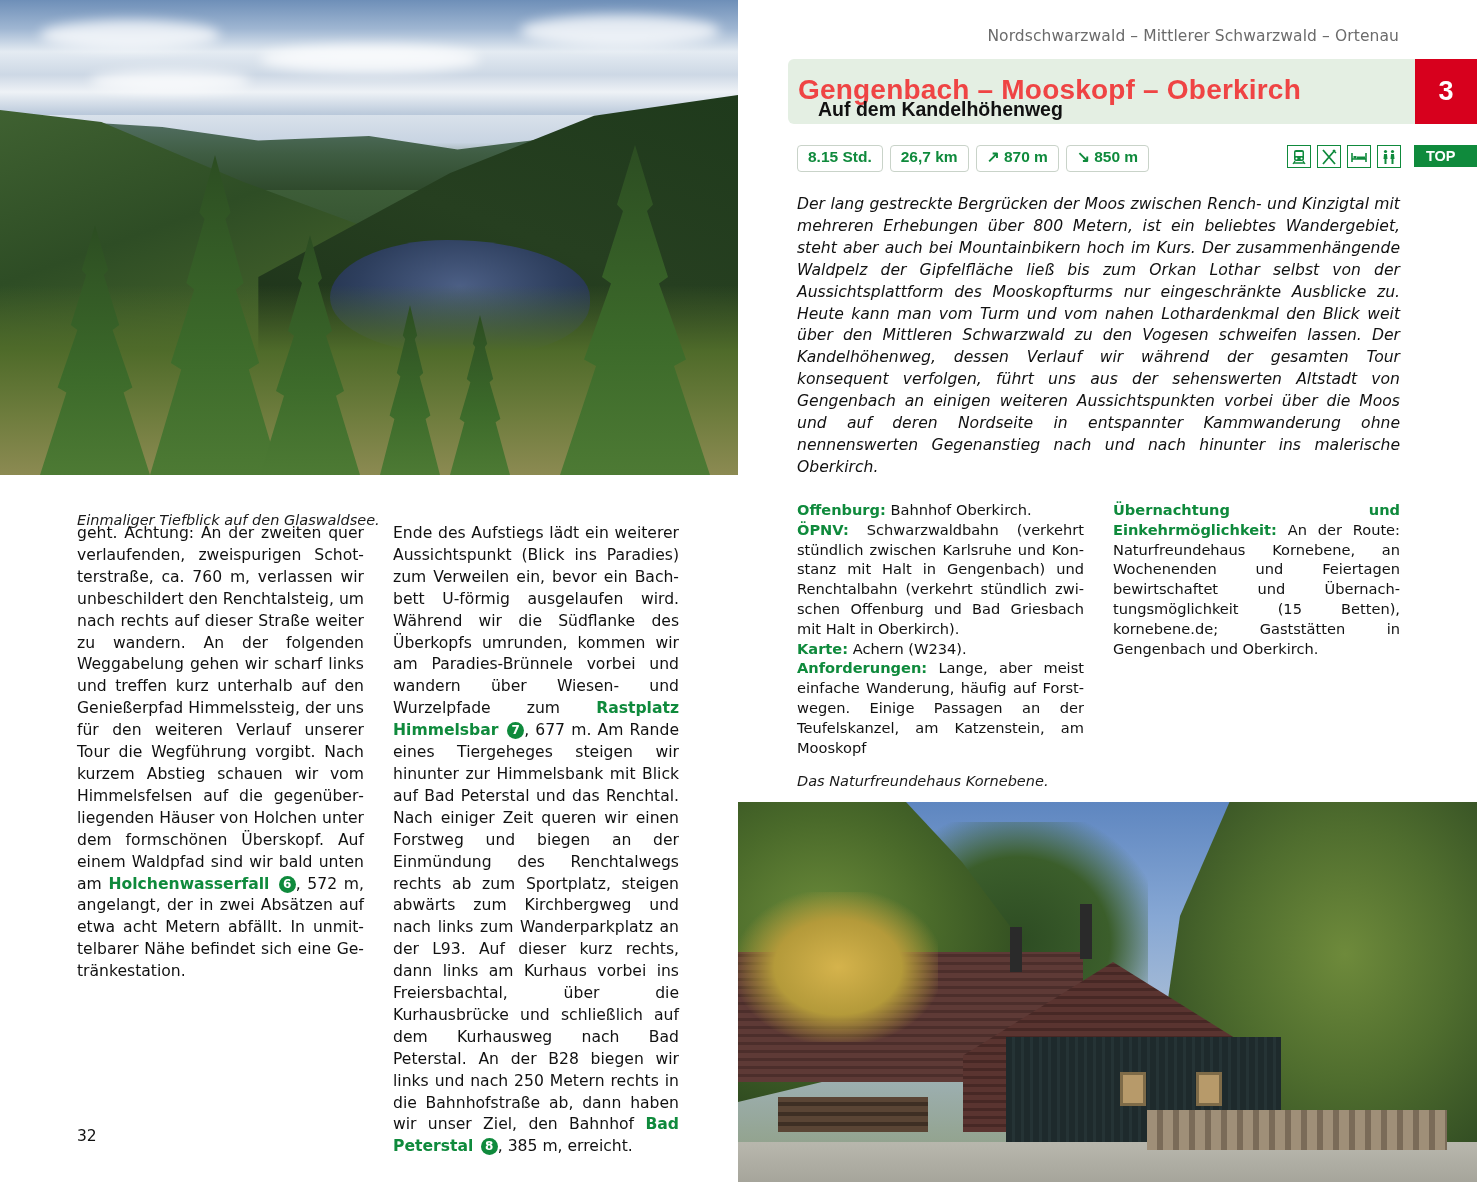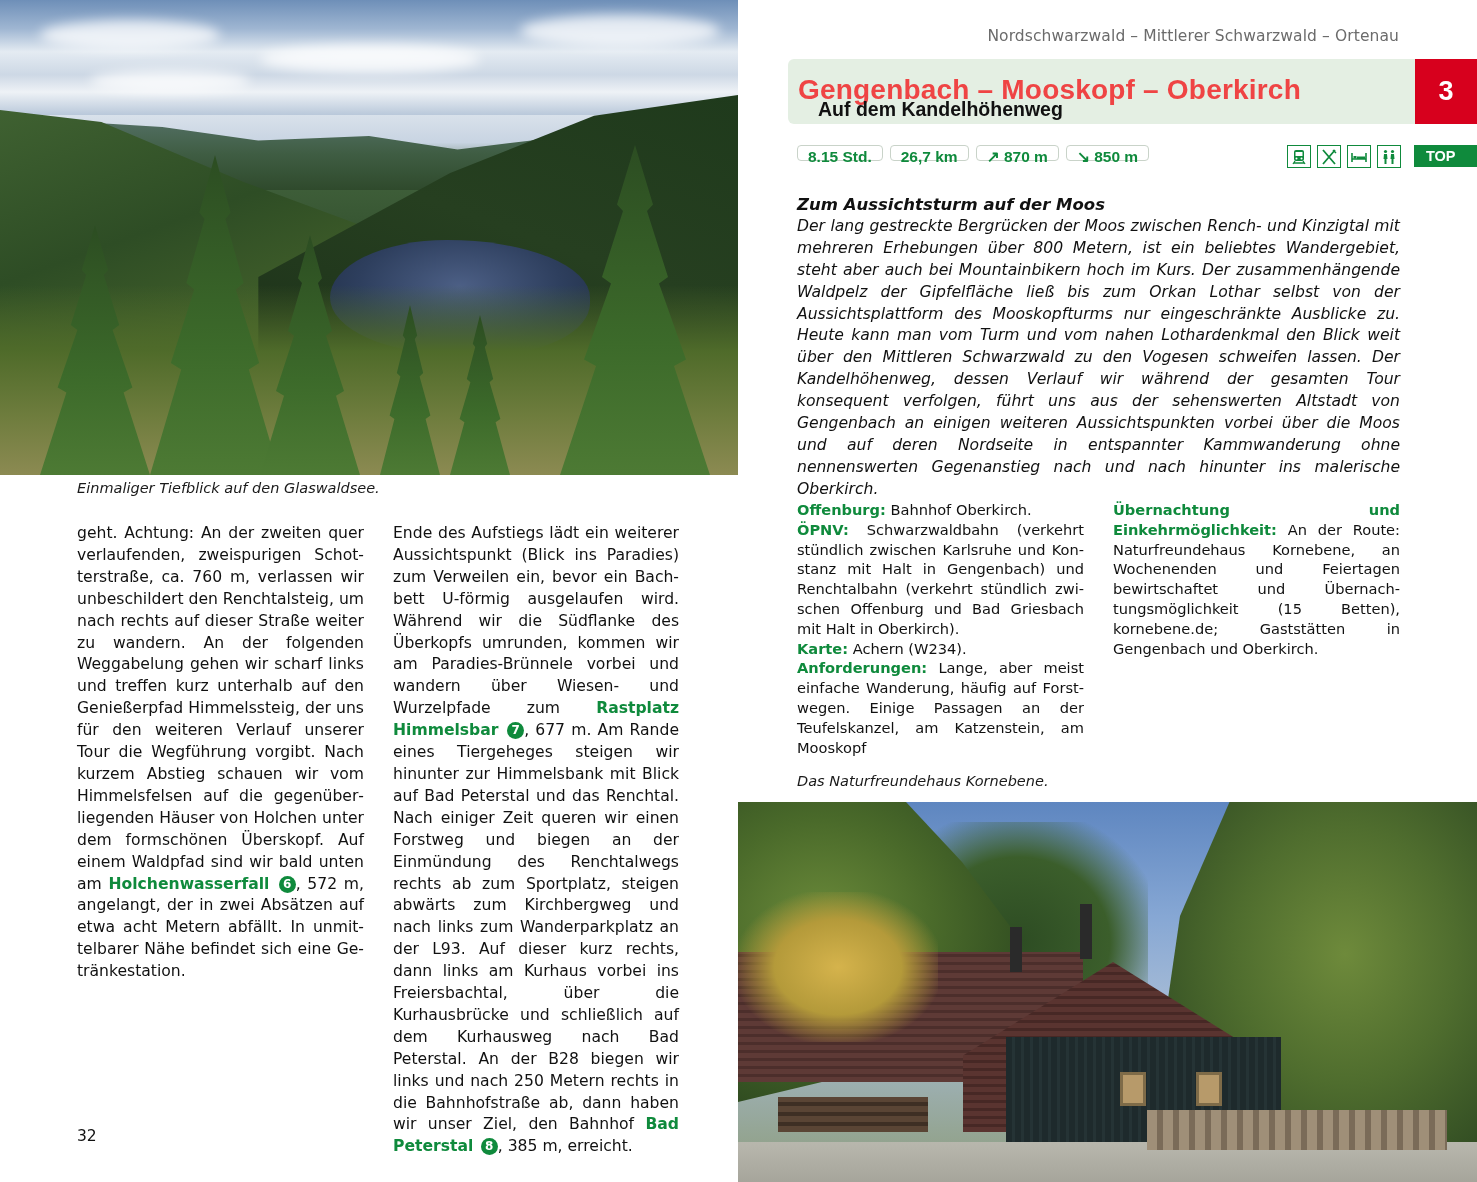--- a/index.html
+++ b/index.html
@@ -56,21 +56,21 @@
       background: #e4efe3; border-radius: 6px 0 0 6px; }
     .title-main { position: absolute; left: 798px; top: 61px; font-family: "Liberation Sans", sans-serif;
       font-weight: bold; font-size: 28px; color: #ef4444; letter-spacing: 0.2px; margin-top: 13px; }
     .title-sub { position: absolute; left: 798px; top: 98px; font-family: "Liberation Sans", sans-serif;
       font-weight: bold; font-size: 19.5px; color: #111; margin-left: 20px; }
     .tour-number { position: absolute; left: 1415px; top: 59px; width: 62px; height: 65px;
       background: #d7001d; color: #fff; font-family: "Liberation Sans", sans-serif; font-weight: bold;
       font-size: 27px; text-align: center; line-height: 65px; }
 
     .stats { position: absolute; left: 797px; top: 145px; display: flex; gap: 7px; }
-    .stat { height: 16px; padding: 0 10px; border: 1px solid #c9d3c9; border-radius: 4px;
+    .stat { height: 27px; padding: 0 10px; border: 1px solid #c9d3c9; border-radius: 4px;
       font-family: "Liberation Sans", sans-serif; font-weight: bold; font-size: 15.5px;
       color: #0f8a3c; line-height: 21px; white-space: nowrap; }
 
     .amenities { position: absolute; left: 1287px; top: 145px; display: flex; gap: 6px; }
     .amenity { width: 24px; height: 23px; border: 1.5px solid #0f8a3c; display: flex;
       align-items: center; justify-content: center; background: #fff; }
     .amenity svg { width: 18px; height: 18px; }
     .top-badge { position: absolute; left: 1414px; top: 145px; width: 63px; height: 22px;
       background: #0f8a3c; color: #fff; font-family: "Liberation Sans", sans-serif; font-weight: bold;
       font-size: 14.5px; line-height: 22px; padding-left: 12px; }
@@ -133,21 +133,21 @@
     <div class="lake"></div>
     <div class="foreground"></div>
     <div class="tree" style="left:150px;width:130px;height:320px;"></div>
     <div class="tree" style="left:40px;width:110px;height:250px;"></div>
     <div class="tree" style="left:260px;width:100px;height:240px;"></div>
     <div class="tree" style="left:560px;width:150px;height:330px;"></div>
     <div class="tree" style="left:380px;width:60px;height:170px;"></div>
     <div class="tree" style="left:450px;width:60px;height:160px;"></div>
   </div>
 
-  <div class="caption" style="left:77px;top:480px;">Einmaliger Tiefblick auf den Glaswaldsee.</div>
+  <div class="caption" style="left:77px;top:512px;">Einmaliger Tiefblick auf den Glaswaldsee.</div>
 
   <div class="col" style="left:77px;top:523px;width:287px;">
     <p><span>geht. Achtung: An der zweiten quer verlaufenden, zweispurigen Schot­terstraße, ca. 760&nbsp;m, verlassen wir unbeschildert den Renchtalsteig, um nach rechts auf dieser Straße weiter zu wandern. An der folgen­den Weggabelung gehen wir scharf links und treffen kurz unterhalb auf den Genießerpfad Himmelssteig, der uns für den weiteren Verlauf unserer Tour die Wegführung vorgibt. Nach kurzem Abstieg schauen wir vom Himmelsfelsen auf die gegenüber­liegenden Häuser von Holchen unter dem formschönen Überskopf. Auf einem Waldpfad sind wir bald unten am </span><span class="hl"><span>Holchenwasserfall</span> <span class="num-badge">6</span></span><span>, 572&nbsp;m, angelangt, der in zwei Absätzen auf etwa acht Metern abfällt. In unmit­telbarer Nähe befindet sich eine Ge­tränkestation.</span></p>
   </div>
 
   <div class="col" style="left:393px;top:523px;width:286px;">
     <p><span>Ende des Aufstiegs lädt ein weiterer Aussichtspunkt (Blick ins Paradies) zum Verweilen ein, bevor ein Bach­bett U-förmig ausgelaufen wird. Während wir die Südflanke des Über­kopfs umrunden, kommen wir am Paradies-Brünnele vorbei und wan­dern über Wiesen- und Wurzelpfa­de zum </span><span class="hl"><span>Rastplatz Himmelsbar</span> <span class="num-badge">7</span></span><span>, 677&nbsp;m. Am Rande eines Tiergeheges steigen wir hinunter zur Himmels­bank mit Blick auf Bad Peterstal und das Renchtal. Nach einiger Zeit que­ren wir einen Forstweg und biegen an der Einmündung des Renchtal­wegs rechts ab zum Sportplatz, stei­gen abwärts zum Kirchbergweg und nach links zum Wanderparkplatz an der L93. Auf dieser kurz rechts, dann links am Kurhaus vorbei ins Freiers­bachtal, über die Kurhausbrücke und schließlich auf dem Kurhausweg nach Bad Peterstal. An der B28 bie­gen wir links und nach 250 Metern rechts in die Bahnhofstraße ab, dann haben wir unser Ziel, den Bahnhof </span><span class="hl"><span>Bad Peterstal</span> <span class="num-badge">8</span></span><span>, 385&nbsp;m, erreicht.</span></p>
   </div>
 
   <div class="page-number">32</div>
@@ -195,21 +195,20 @@
       <circle cx="5.5" cy="3.5" r="1.6" fill="#0f8a3c"></circle>
         <circle cx="12.5" cy="3.5" r="1.6" fill="#0f8a3c"></circle>
       <path d="M4 6 H7 L7.5 11 H6.5 V16 H4.5 V11 H3.5 Z" fill="#0f8a3c"></path>
       <path d="M11 6 H14 L14.5 11 H13.5 V16 H11.5 V11 H10.5 Z" fill="#0f8a3c"></path>
     </svg>
   </div>
 </div>
 <div class="top-badge">TOP</div>
 
 <div class="intro">
-  <div class="intro-title">Zum Aussichtsturm auf der Moos</div>
   <div>Der lang gestreckte Bergrücken der Moos zwischen Rench- und Kinzigtal mit mehreren Erhebungen über 800 Metern, ist ein beliebtes Wandergebiet, steht aber auch bei Mountainbikern hoch im Kurs. Der zusammenhängende Wald­pelz der Gipfelfläche ließ bis zum Orkan Lothar selbst von der Aussichtsplatt­form des Mooskopfturms nur eingeschränkte Ausblicke zu. Heute kann man vom Turm und vom nahen Lothardenkmal den Blick weit über den Mittleren Schwarzwald zu den Vogesen schweifen lassen. Der Kandelhöhenweg, dessen Verlauf wir während der gesamten Tour konsequent verfolgen, führt uns aus der sehenswerten Altstadt von Gengenbach an einigen weiteren Aussichts­punkten vorbei über die Moos und auf deren Nordseite in entspannter Kamm­wanderung ohne nennenswerten Gegenanstieg nach und nach hinunter ins malerische Oberkirch.</div>
 </div>
 
 <div class="facts-col" style="left:797px;top:500px;width:287px;">
   <div><span class="lbl">Offenburg:</span><span> Bahnhof Oberkirch.</span></div>
   <div><span class="lbl">ÖPNV:</span><span> Schwarzwaldbahn (verkehrt stündlich zwischen Karlsruhe und Kon­stanz mit Halt in Gengenbach) und Renchtalbahn (verkehrt stündlich zwi­schen Offenburg und Bad Griesbach mit Halt in Oberkirch).</span></div>
   <div><span class="lbl">Karte:</span><span> Achern (W234).</span></div>
   <div><span class="lbl">Anforderungen:</span><span> Lange, aber meist einfache Wanderung, häufig auf Forst­wegen. Einige Passagen an der Teufels­kanzel, am Katzenstein, am Mooskopf</span></div>
 </div>
 

